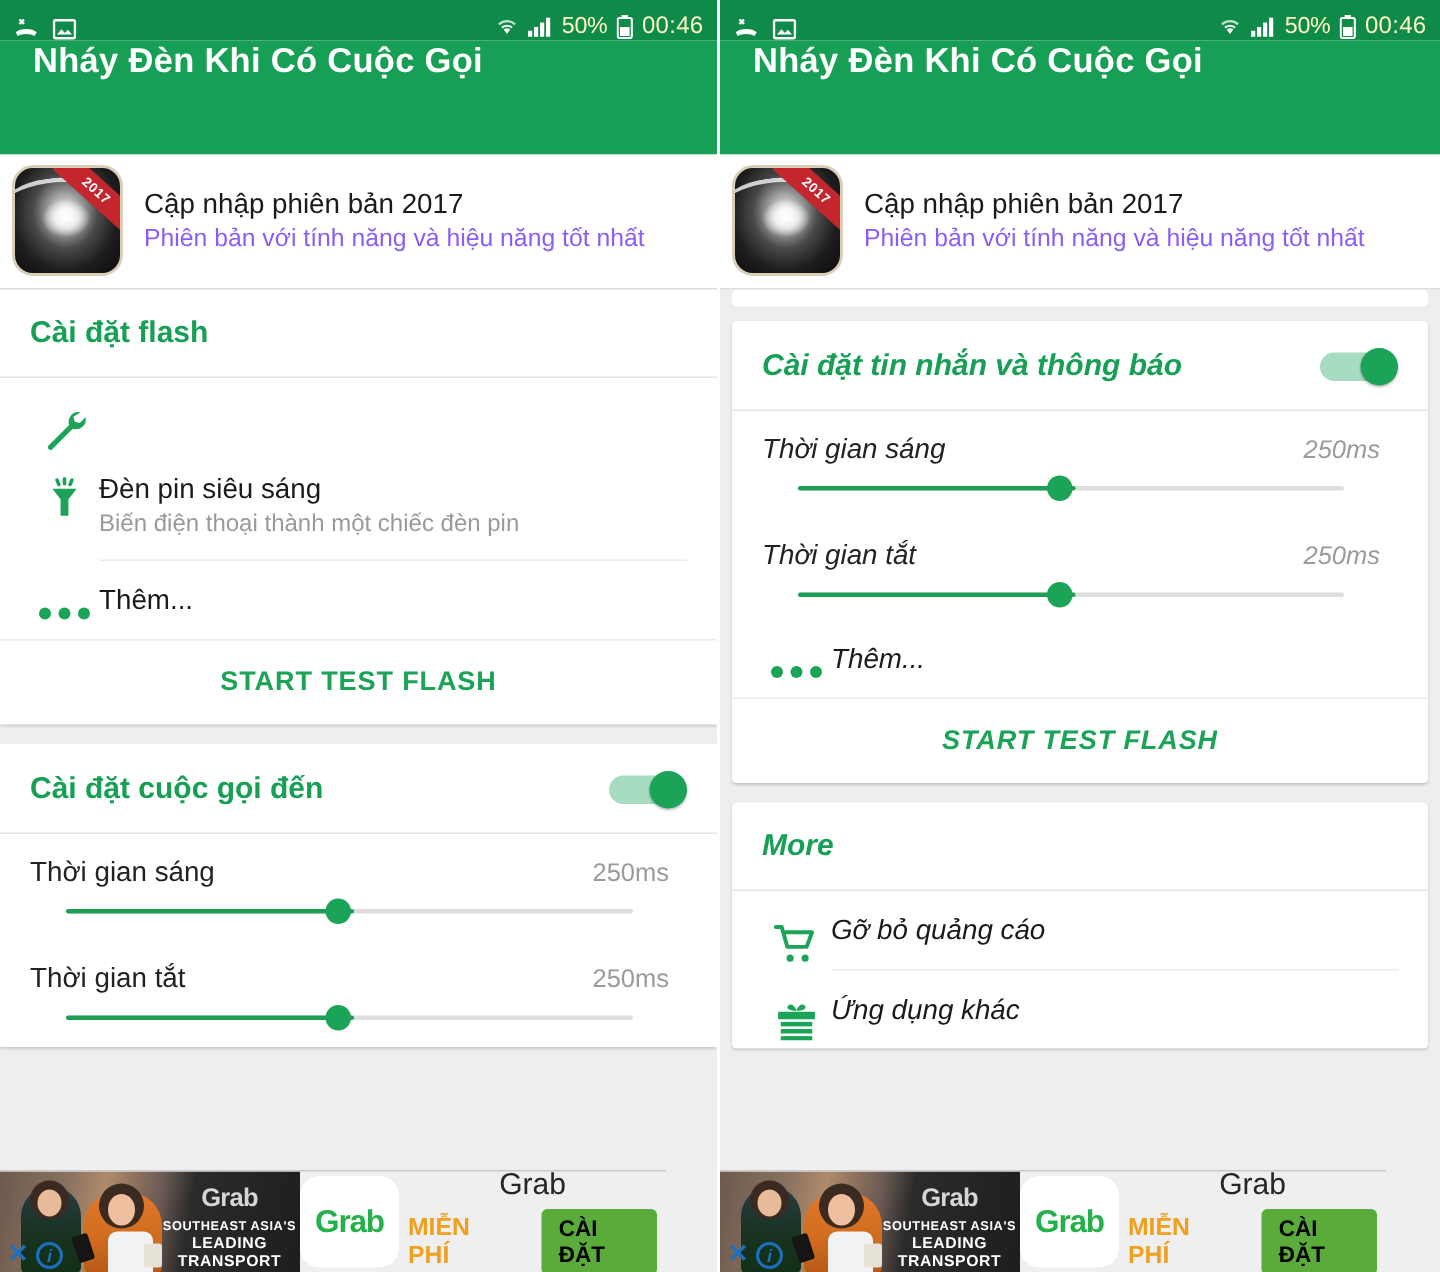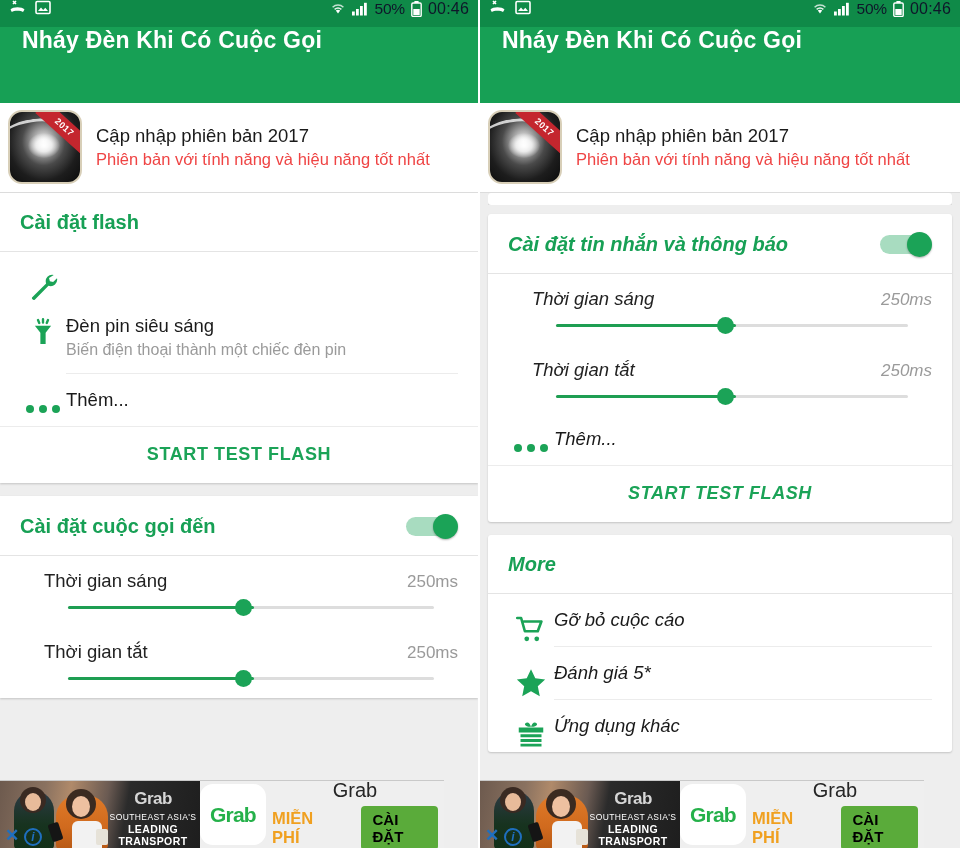--- a/index.html
+++ b/index.html
@@ -14,22 +14,22 @@
     width: 480px; height: 848px;
     position: relative;
     background: #eeeeee;
     overflow: hidden;
   }
   .phone.left { border-right: 2px solid #ffffff; }
 
   
   .statusbar {
     height: 27px; background: #0f8a48;
-    display: flex; align-items: flex-start;
-    padding: 0 9px; color: #0f172a;
+    display: flex; align-items: flex-end;
+    padding: 0 9px; color: #fef9c3;
     font-size: 15px;
   }
   .sb-left { display: flex; align-items: center; gap: 9px; }
   .sb-right { margin-left: auto; display: flex; align-items: center; gap: 6px; }
   .sb-pct { font-size: 15.5px; letter-spacing: -0.2px; }
   .sb-clock { font-size: 16px; letter-spacing: 0.2px; }
 
   
   .appbar {
     height: 76px; background: #17a055;
@@ -72,21 +72,21 @@
     position: absolute; right: -15px; top: 7px;
     width: 62px; height: 17px;
     background: #c4262e;
     transform: rotate(42deg);
     color: #fff; font-size: 9px; font-weight: bold;
     text-align: center; line-height: 17px;
     letter-spacing: 0.5px;
   }
   .promo-text { margin-left: 14px; }
   .promo-title { font-size: 18.5px; color: #1a1a1a; margin-bottom: 3px; }
-  .promo-sub { font-size: 16.5px; color: #ef4444; }
+  .promo-sub { font-size: 16.5px; color: #8b5cf6; }
 
   
   .body { position: absolute; left: 0; right: 0; top: 193px; bottom: 0; overflow: hidden; }
   .body.padded { padding: 0 8px; font-style: italic; }
 
   
   .card {
     background: #ffffff;
     box-shadow: 0 1px 2px rgba(0,0,0,0.18);
   }
@@ -139,21 +139,21 @@
 
   
   .flatbtn {
     text-align: center; padding: 17px 0 18px 0;
     color: #1ba357; font-size: 18px; font-weight: bold;
     letter-spacing: 0.6px;
     border-top: 1px solid #ececec;
   }
 
   
-  .slider-block { padding: 14px 20px 8px 20px; margin-left: 24px; }
+  .slider-block { padding: 14px 32px 8px 20px; }
   .slider-label {
     display: flex; align-items: baseline;
     margin-bottom: 5px;
   }
   .slider-label .sl-name { font-size: 18.5px; color: #222222; }
   .slider-label .sl-val { margin-left: auto; font-size: 17px; color: #9a9a9a; }
   .track-wrap { position: relative; height: 22px; padding: 0 24px; }
   .track-bg {
     position: absolute; left: 24px; right: 24px; top: 9px;
     height: 3px; background: #dddddd; border-radius: 2px;
@@ -188,21 +188,21 @@
   .ad-photo .p1h { position:absolute; left:20px; top:6px; width:26px; height:26px; border-radius:50%; background:#3a2a22; }
   .ad-photo .p1f { position:absolute; left:25px; top:12px; width:16px; height:18px; border-radius:50%; background:#e8bb9a; }
   .ad-photo .p2 { position:absolute; left:56px; top:14px; width:52px; height:54px; border-radius:22px 22px 4px 4px; background: linear-gradient(#e07a28 0%, #d06a1e 60%, #b85a16 100%); }
   .ad-photo .p2h { position:absolute; left:66px; top:8px; width:30px; height:30px; border-radius:50%; background:#3b2a20; }
   .ad-photo .p2f { position:absolute; left:72px; top:15px; width:18px; height:21px; border-radius:50%; background:#eec0a0; }
   .ad-photo .white { position:absolute; left:72px; top:40px; width:30px; height:28px; background:#f2f2f2; border-radius:6px 6px 0 0; }
   .ad-photo .cup { position:absolute; left:96px; top:48px; width:12px; height:16px; background:#e6e2d8; border-radius:2px; }
   .ad-photo .phone2 { position:absolute; left:50px; top:42px; width:11px; height:18px; background:#151515; border-radius:2px; transform: rotate(-18deg); }
   .ad-photo .txtwrap { position:absolute; left:108px; top:8px; right:2px; text-align:center; }
   .ad-photo .gr1 { color:#d6d6d6; font-size:17px; font-weight:bold; letter-spacing:-0.5px; }
-  .ad-photo .gr2 { color:#ffffff; font-size:8.5px; font-weight:normal; letter-spacing:0.4px; margin-top:3px; }
+  .ad-photo .gr2 { color:#ffffff; font-size:8.5px; font-weight:bold; letter-spacing:0.4px; margin-top:3px; }
   .ad-photo .gr3 { color:#ffffff; font-size:10.5px; font-weight:bold; letter-spacing:0.4px; margin-top:1px; }
   .ad-photo .close { position:absolute; left:2px; bottom:2px; width:20px; height:20px; color:#1f6fbf; font-size:17px; font-weight:bold; line-height:20px; text-align:center; }
   .ad-photo .info { position:absolute; left:24px; bottom:2px; width:18px; height:18px; border:2px solid #1f6fbf; border-radius:50%; color:#1f6fbf; font-size:12px; font-weight:bold; line-height:15px; text-align:center; font-style:italic; }
 
   .ad-logo {
     width: 66px; flex: 0 0 66px;
     background: #ffffff; border-radius: 13px;
     margin: 3px 0; display: flex; align-items: center; justify-content: center;
   }
   .ad-logo .gtxt { color: #25b14a; font-size: 21px; font-weight: bold; letter-spacing: -0.8px; }
@@ -499,34 +499,24 @@
 
         <div class="row single divided">
           <div class="ic">
             <svg width="30" height="30" viewBox="0 0 24 24">
               <path d="M1 2.4h3.1l3 10.6h10.3l2.9-7.8H6.3" fill="none" stroke="#1ba357" stroke-width="2.1" stroke-linecap="round" stroke-linejoin="round"></path>
               <circle cx="8.6" cy="19" r="1.9" fill="#1ba357"></circle>
               <circle cx="16.6" cy="19" r="1.9" fill="#1ba357"></circle>
             </svg>
           </div>
           <div class="rtext">
-            <div class="r-title">Gỡ bỏ cuộc cáo</div>
-          </div>
-        </div>
-
-        <div class="row single divided">
-          <div class="ic">
-            <svg width="32" height="32" viewBox="0 0 24 24">
-              <path d="M12 1.6l3.2 6.9 7.4.9-5.5 5.1 1.5 7.4L12 18.1 5.4 21.9l1.5-7.4L1.4 9.4l7.4-.9z" fill="#1ba357"></path>
-            </svg>
-          </div>
-          <div class="rtext">
-            <div class="r-title">Đánh giá 5*</div>
-          </div>
-        </div>
+            <div class="r-title">Gỡ bỏ quảng cáo</div>
+          </div>
+        </div>
+
 
         <div class="row single">
           <div class="ic">
             <svg width="30" height="30" viewBox="0 0 24 24">
               <path d="M8.4 2.2c1.6-.6 3 1.4 3.6 3.2-2 .2-4.4-.4-4.8-1.6-.2-.8.4-1.4 1.2-1.6zM15.6 2.2c-1.6-.6-3 1.4-3.6 3.2 2 .2 4.4-.4 4.8-1.6.2-.8-.4-1.4-1.2-1.6z" fill="#1ba357"></path>
               <rect x="2.2" y="6" width="19.6" height="4" fill="#1ba357"></rect>
               <rect x="3.6" y="11.4" width="16.8" height="2.4" fill="#1ba357"></rect>
               <rect x="3.6" y="15.2" width="16.8" height="2.4" fill="#1ba357"></rect>
               <rect x="3.6" y="19" width="16.8" height="2.2" fill="#1ba357"></rect>
             </svg>

